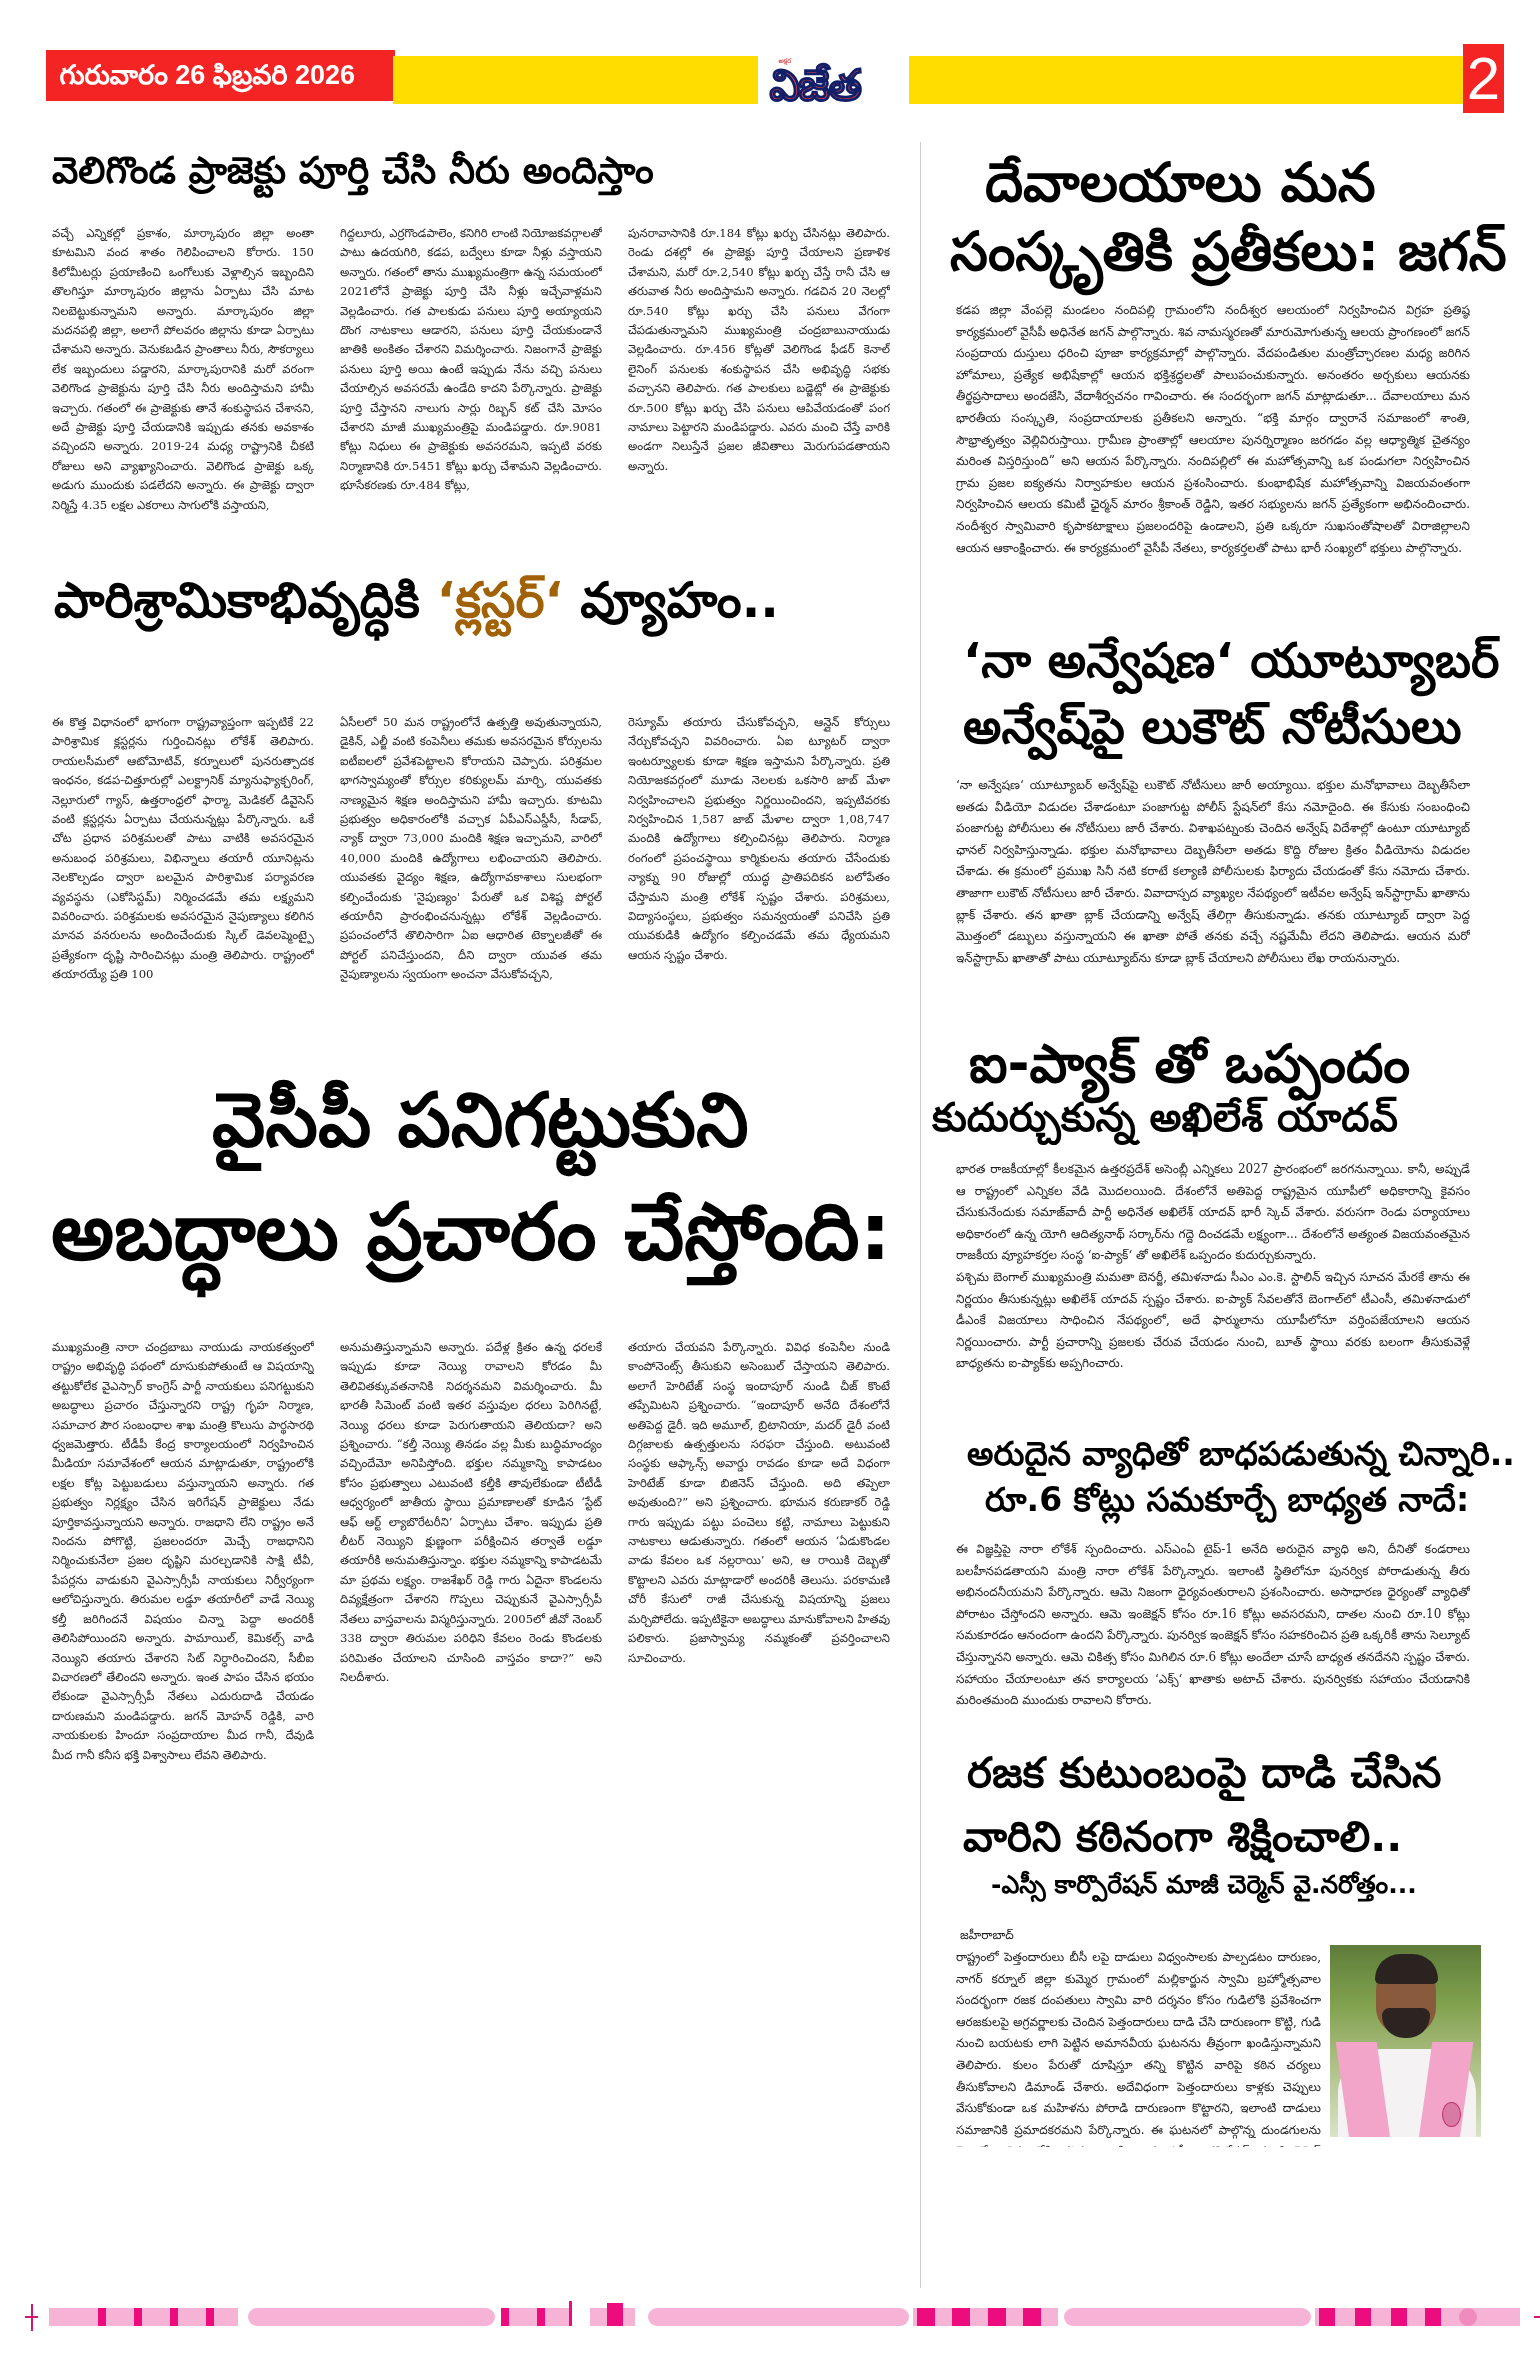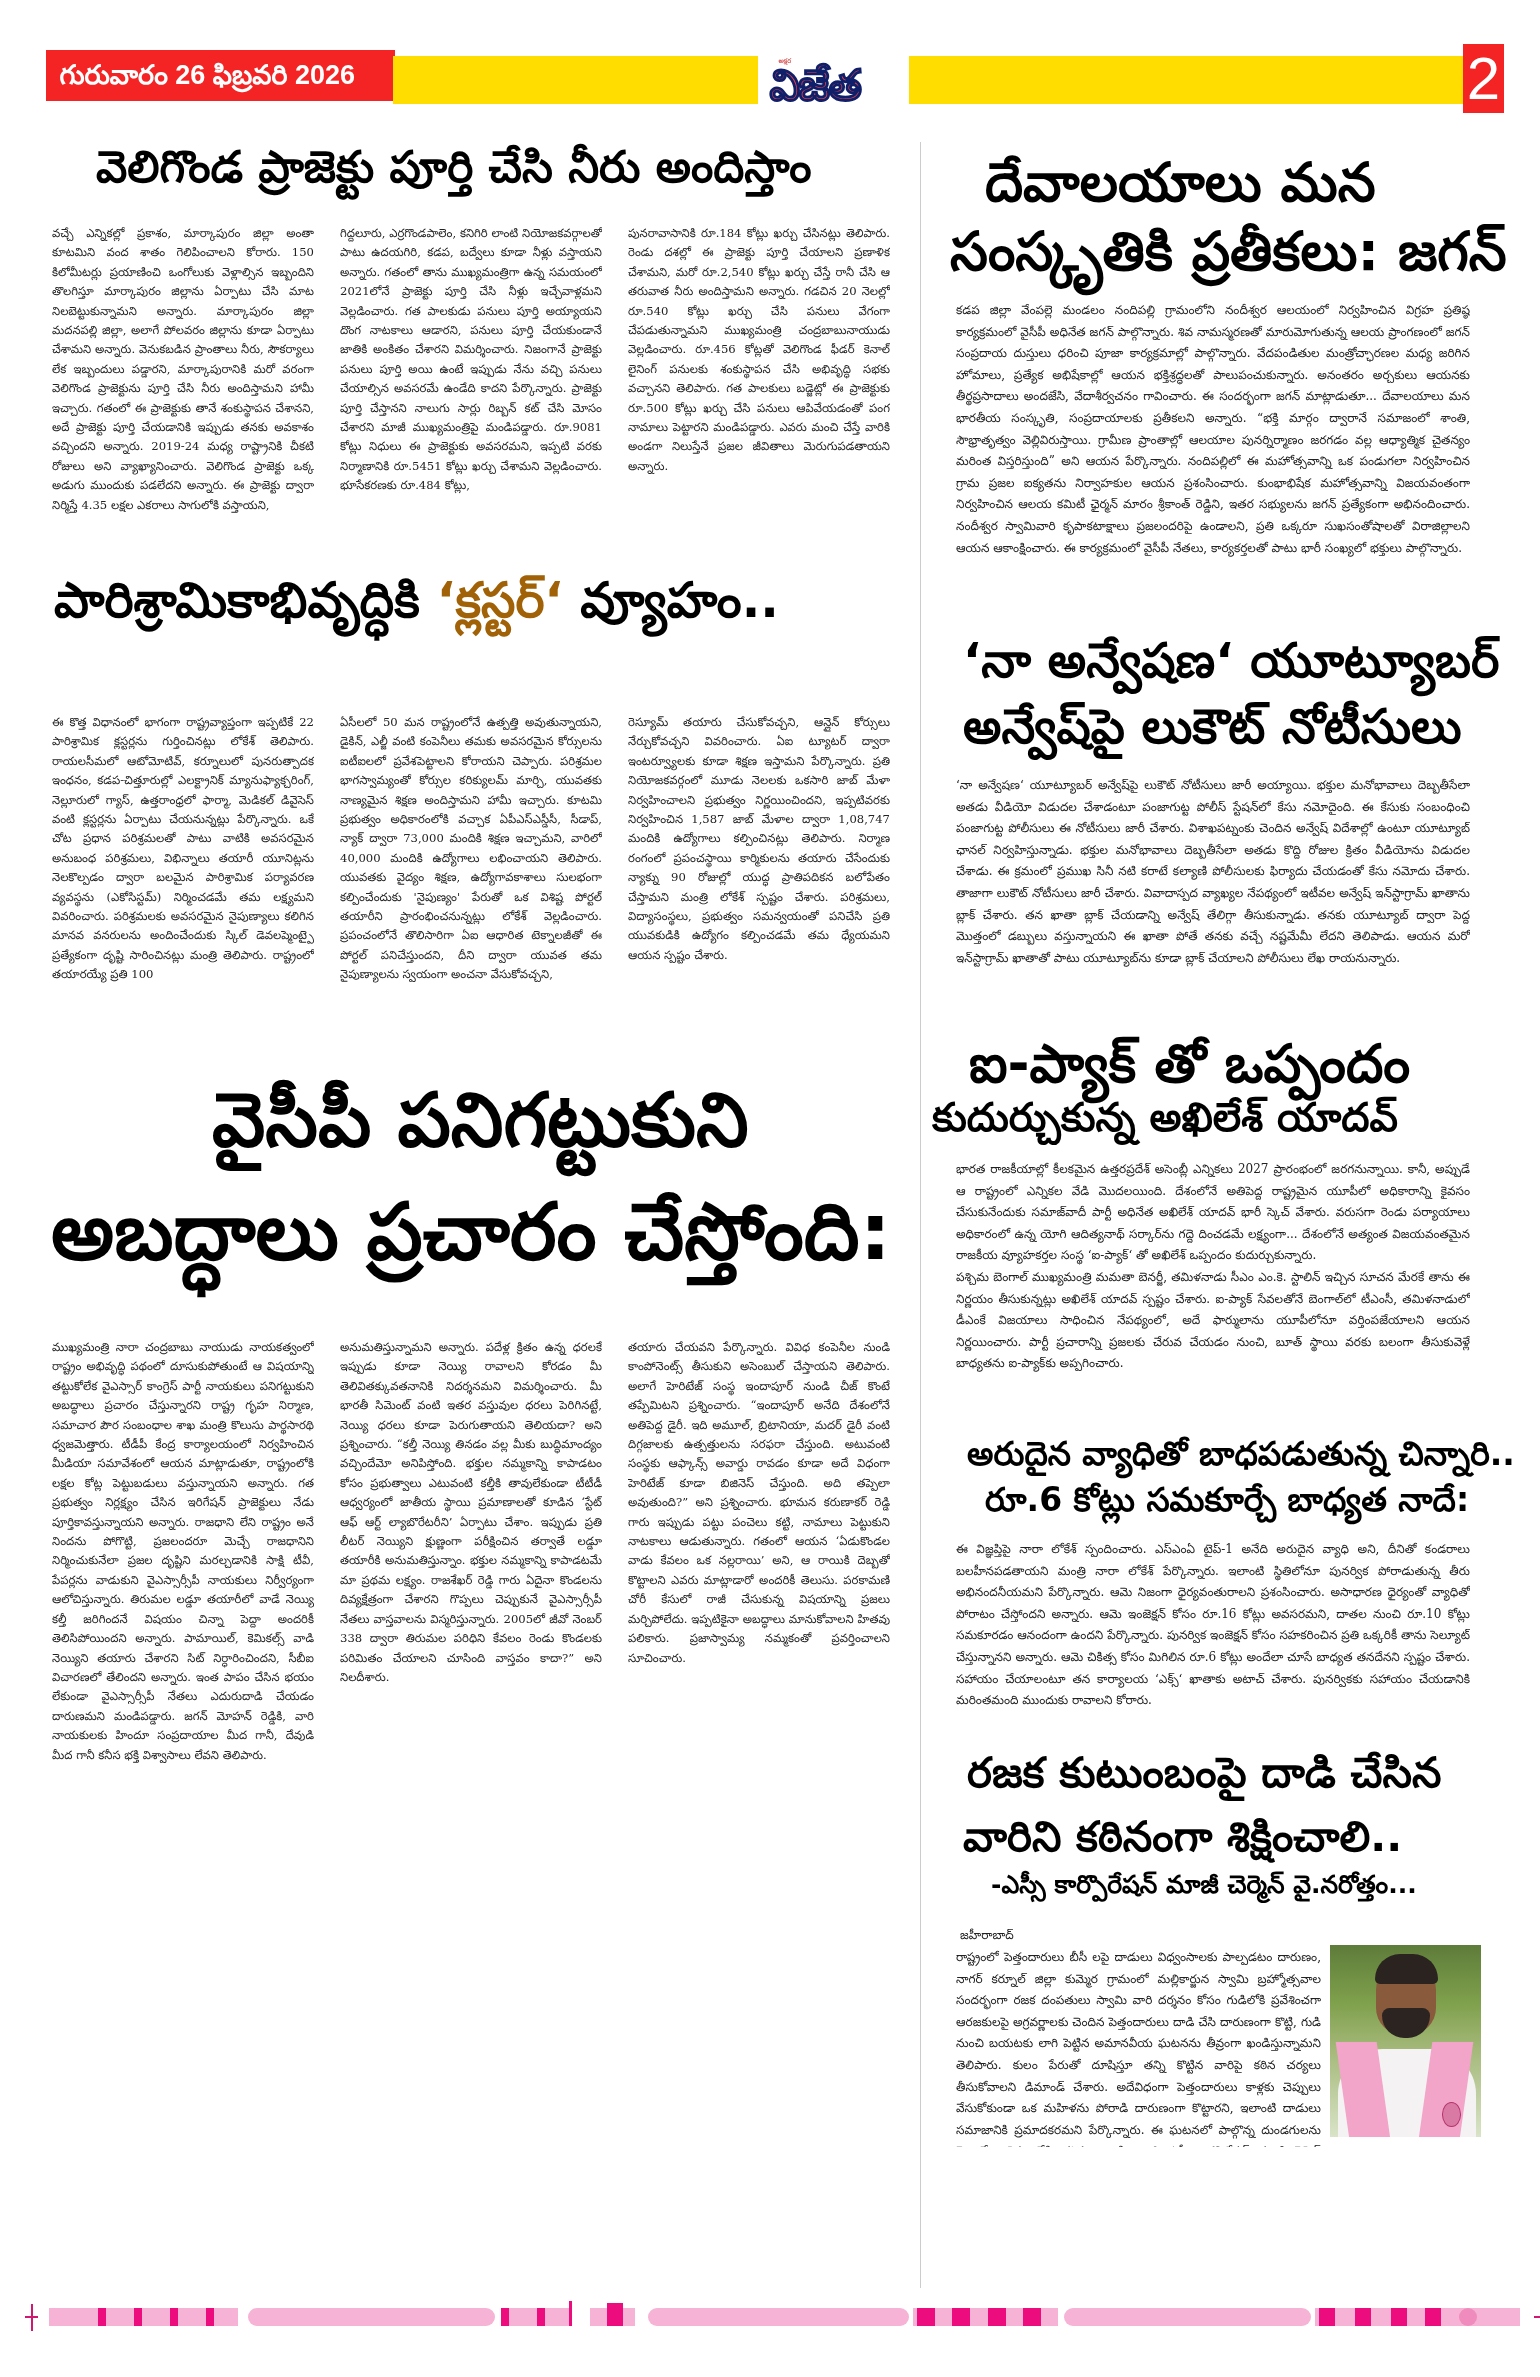--- a/index.html
+++ b/index.html
@@ -54,21 +54,21 @@
 
 <div class="date-box">గురువారం 26 ఫిబ్రవరి 2026</div>
 <div class="yellow-bar yb1"></div>
 <div class="logo">
   <span class="tag">అక్షర</span>
   <span class="name">విజేత</span>
 </div>
 <div class="yellow-bar yb2"></div>
 <div class="page-num">2</div>
 
-<div class="hl" style="left:52px; top:144px; font-size:44px;margin-left:44px;">వెలిగొండ ప్రాజెక్టు పూర్తి చేసి నీరు అందిస్తాం</div>
+<div class="hl" style="left:52px; top:152px; font-size:37px;">వెలిగొండ ప్రాజెక్టు పూర్తి చేసి నీరు అందిస్తాం</div>
 <div class="cols" style="left:52px; top:224px; width:838px; height:313px;">
   <div class="col">వచ్చే ఎన్నికల్లో ప్రకాశం, మార్కాపురం జిల్లా అంతా కూటమిని వంద శాతం గెలిపించాలని కోరారు. 150 కిలోమీటర్లు ప్రయాణించి ఒంగోలుకు వెళ్లాల్సిన ఇబ్బందిని తొలగిస్తూ మార్కాపురం జిల్లాను ఏర్పాటు చేసి మాట నిలబెట్టుకున్నామని అన్నారు. మార్కాపురం జిల్లా మదనపల్లి జిల్లా, అలాగే పోలవరం జిల్లాను కూడా ఏర్పాటు చేశామని అన్నారు. వెనుకబడిన ప్రాంతాలు నీరు, సౌకర్యాలు లేక ఇబ్బందులు పడ్డారని, మార్కాపురానికి మరో వరంగా వెలిగొండ ప్రాజెక్టును పూర్తి చేసి నీరు అందిస్తామని హామీ ఇచ్చారు. గతంలో ఈ ప్రాజెక్టుకు తానే శంకుస్థాపన చేశానని, అదే ప్రాజెక్టు పూర్తి చేయడానికి ఇప్పుడు తనకు అవకాశం వచ్చిందని అన్నారు. 2019-24 మధ్య రాష్ట్రానికి చీకటి రోజులు అని వ్యాఖ్యానించారు. వెలిగొండ ప్రాజెక్టు ఒక్క అడుగు ముందుకు పడలేదని అన్నారు. ఈ ప్రాజెక్టు ద్వారా నిర్మిస్తే 4.35 లక్షల ఎకరాలు సాగులోకి వస్తాయని,</div>
   <div class="col">గిద్దలూరు, ఎర్రగొండపాలెం, కనిగిరి లాంటి నియోజకవర్గాలతో పాటు ఉదయగిరి, కడప, బద్వేలు కూడా నీళ్లు వస్తాయని అన్నారు. గతంలో తాను ముఖ్యమంత్రిగా ఉన్న సమయంలో 2021లోనే ప్రాజెక్టు పూర్తి చేసి నీళ్లు ఇచ్చేవాళ్లమని వెల్లడించారు. గత పాలకుడు పనులు పూర్తి అయ్యాయని దొంగ నాటకాలు ఆడారని, పనులు పూర్తి చేయకుండానే జాతికి అంకితం చేశారని విమర్శించారు. నిజంగానే ప్రాజెక్టు పనులు పూర్తి అయి ఉంటే ఇప్పుడు నేను వచ్చి పనులు చేయాల్సిన అవసరమే ఉండేది కాదని పేర్కొన్నారు. ప్రాజెక్టు పూర్తి చేస్తానని నాలుగు సార్లు రిబ్బన్ కట్ చేసి మోసం చేశారని మాజీ ముఖ్యమంత్రిపై మండిపడ్డారు. రూ.9081 కోట్లు నిధులు ఈ ప్రాజెక్టుకు అవసరమని, ఇప్పటి వరకు నిర్మాణానికి రూ.5451 కోట్లు ఖర్చు చేశామని వెల్లడించారు. భూసేకరణకు రూ.484 కోట్లు,</div>
   <div class="col">పునరావాసానికి రూ.184 కోట్లు ఖర్చు చేసినట్లు తెలిపారు. రెండు దశల్లో ఈ ప్రాజెక్టు పూర్తి చేయాలని ప్రణాళిక చేశామని, మరో రూ.2,540 కోట్లు ఖర్చు చేస్తే రానీ చేసి ఆ తరువాత నీరు అందిస్తామని అన్నారు. గడచిన 20 నెలల్లో రూ.540 కోట్లు ఖర్చు చేసి పనులు వేగంగా చేపడుతున్నామని ముఖ్యమంత్రి చంద్రబాబునాయుడు వెల్లడించారు. రూ.456 కోట్లతో వెలిగొండ ఫీడర్ కెనాల్ లైనింగ్ పనులకు శంకుస్థాపన చేసి అభివృద్ధి సభకు వచ్చానని తెలిపారు. గత పాలకులు బడ్జెట్లో ఈ ప్రాజెక్టుకు రూ.500 కోట్లు ఖర్చు చేసి పనులు ఆపివేయడంతో పంగ నామాలు పెట్టారని మండిపడ్డారు. ఎవరు మంచి చేస్తే వారికి అండగా నిలుస్తేనే ప్రజల జీవితాలు మెరుగుపడతాయని అన్నారు.</div>
 </div>
 
 <div class="hl" style="left:54px; top:575px; font-size:49px;">
   <span>పారిశ్రామికాభివృద్ధికి </span><span class="red">‘క్లస్టర్‘</span><span> వ్యూహం..</span>
 </div>
 <div class="cols" style="left:52px; top:713px; width:838px; height:313px;">

